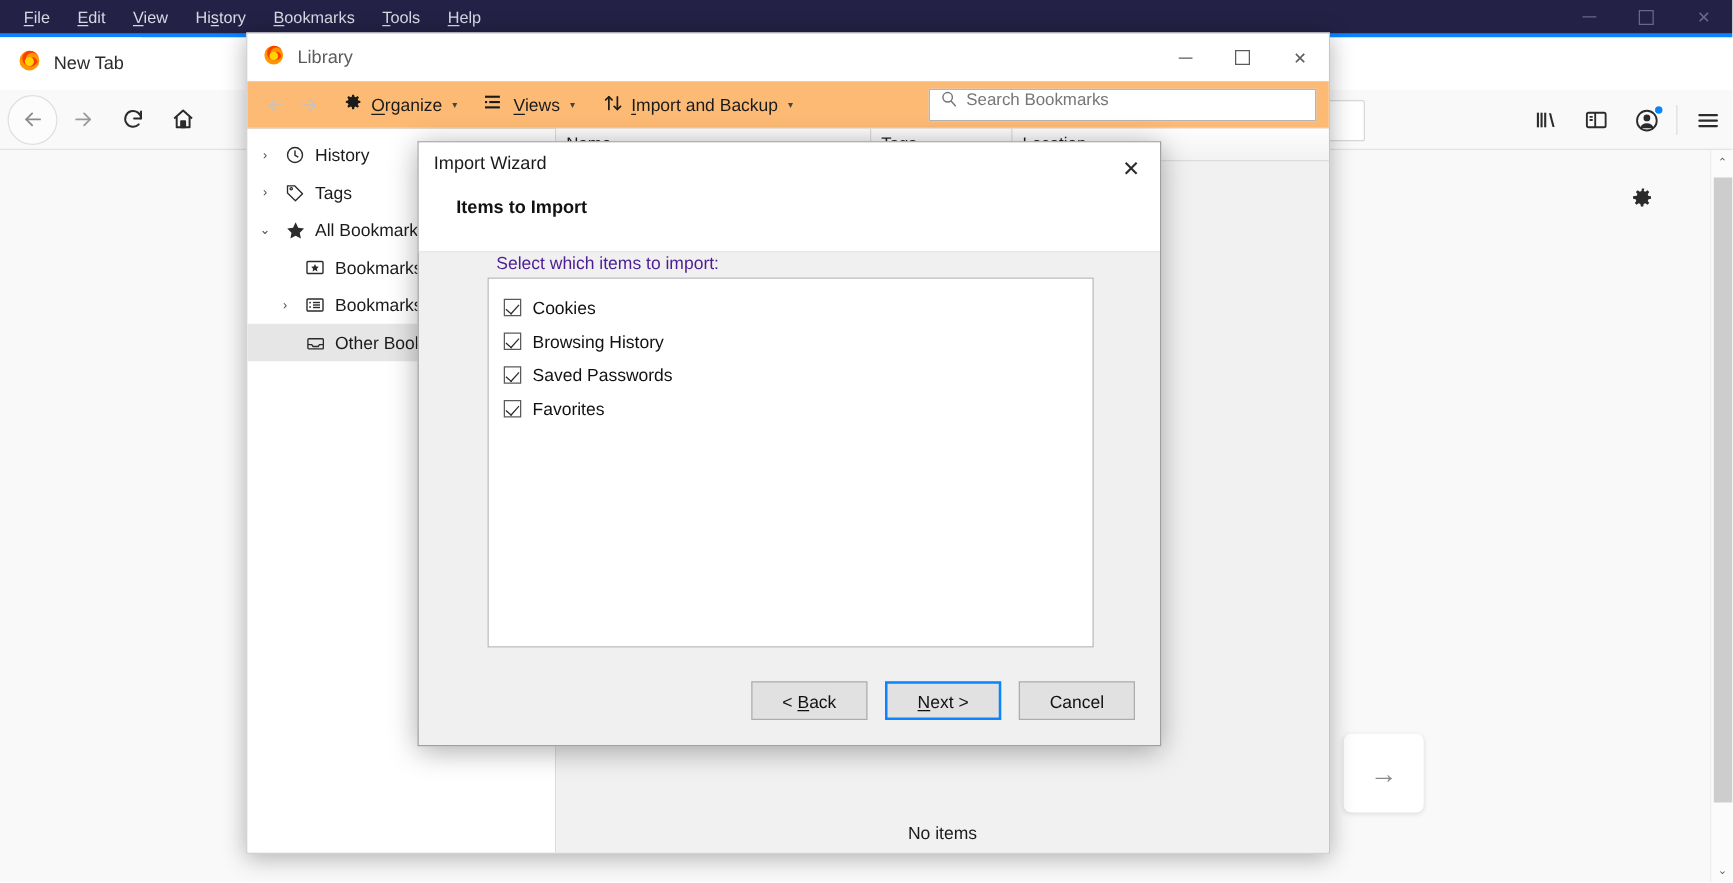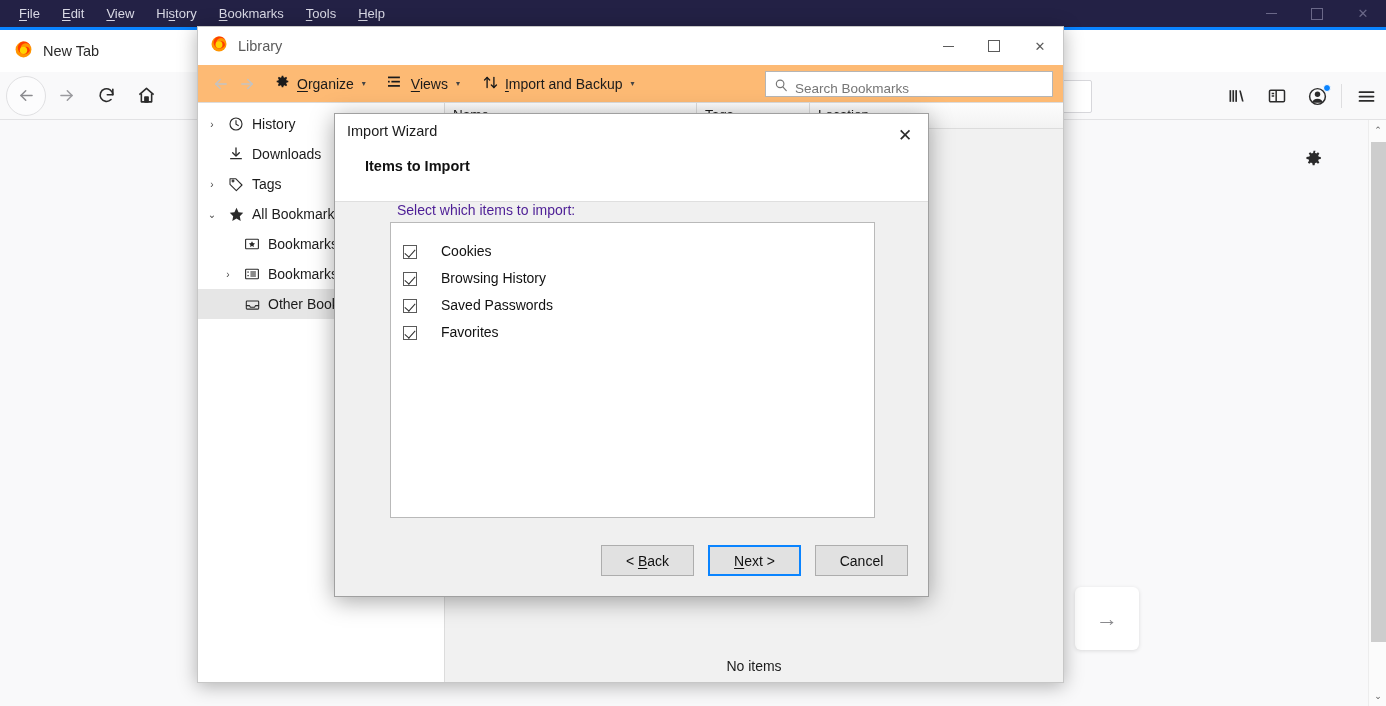--- a/index.html
+++ b/index.html
@@ -118,22 +118,22 @@
     border-bottom: 1px solid #dcdcdc; background: #fdba74; position: relative;
   }
   .lib-nav { width: 26px; height: 26px; display:flex; align-items:center; justify-content:center;
              color: #c3c3c3; }
   .tb-item { display: flex; align-items: center; gap: 6px; padding: 4px 8px; margin-left: 6px;
              font-size: 14px; color: #1b1b1b; white-space: nowrap; }
   .tb-item u { text-decoration: underline; text-underline-offset: 2px; }
   .caret { font-size: 8px; color: #444; margin-left: 2px; }
 
   .lib-search {
-    position: absolute; right: 10px; top: 6px; width: 288px; height: 26px;
-    border: 1px solid #b5b5b5; background: #fff; display: flex; align-items: flex-end;
+    position: absolute; right: 10px; top: 6px; width: 310px; height: 26px;
+    border: 1px solid #b5b5b5; background: #fff; display: flex; align-items: flex-start;
     padding: 0 8px; gap: 7px;
   }
   .lib-search .ph { font-size: 13.5px; color: #767676; }
 
   .lib-body { display: flex; height: 579px; }
   .lib-side { width: 247px; background: #fff; border-right: 1px solid #dcdcdc; padding-top: 6px; }
   .tr {
     display: flex; align-items: center; height: 30px; font-size: 14px; color: #1b1b1b;
     padding-left: 6px; gap: 6px; white-space: nowrap;
   }
@@ -159,21 +159,21 @@
   .dlg-title { position: absolute; left: 12px; top: 9px; font-size: 14.5px; color: #1b1b1b; }
   .dlg-sub { position: absolute; left: 30px; top: 44px; font-size: 14.5px; color: #111;
              font-weight: bold; }
   .dlg-close { position: absolute; right: 6px; top: 6px; width: 34px; height: 30px;
                display: flex; align-items: center; justify-content: center; color: #2b2b2b; }
   .dlg-prompt { position: absolute; left: 62px; top: 88px; font-size: 14px; color: #4c1d95; }
   .listbox {
     position: absolute; left: 55px; top: 108px; width: 485px; height: 296px;
     background: #fff; border: 1px solid #b9b9b9;
   }
-  .cbrow { display: flex; align-items: flex-end; gap: 24px; height: 27px; padding-left: 12px;
+  .cbrow { display: flex; align-items: center; gap: 9px; height: 27px; padding-left: 12px;
            font-size: 14px; color: #111; }
   .cb { width: 14px; height: 14px; border: 1px solid #5a5a5a; background: #fff; position: relative; }
   .cb.checked::after {
     content: ""; position: absolute; left: 3px; top: 1px; width: 5px; height: 9px;
     border: solid #2b2b2b; border-width: 0 1.6px 1.6px 0; transform: rotate(42deg);
   }
   .dlg-buttons { position: absolute; right: 20px; bottom: 20px; display: flex; gap: 14px; }
   .btn {
     width: 93px; height: 31px; background: #e1e1e1; border: 1px solid #adadad;
     display: flex; align-items: center; justify-content: center;
@@ -388,30 +388,20 @@
           <span class="tw">›</span>
           <span class="ticon2">
             <svg width="16" height="16" viewBox="0 0 24 24" fill="none" stroke="#2b2b2b" stroke-width="1.7">
                 <circle cx="12" cy="12" r="9"></circle>
                 <path d="M12 7v5.3l3.4 2" stroke-linecap="round"></path>
               </svg>
           </span>
           <span>History</span>
         </div>
 
-        <div class="tr" style="padding-left:28px;">
-          <span class="ticon2">
-            <svg width="16" height="16" viewBox="0 0 24 24" fill="none" stroke="#2b2b2b" stroke-width="2" stroke-linecap="round" stroke-linejoin="round">
-                <path d="M12 3v11"></path>
-                <path d="M7 10l5 5 5-5"></path>
-                <path d="M4 19h16"></path>
-              </svg>
-          </span>
-          <span>Downloads</span>
-        </div>
 
         <div class="tr">
           <span class="tw">›</span>
           <span class="ticon2">
             <svg width="16" height="16" viewBox="0 0 24 24" fill="none" stroke="#2b2b2b" stroke-width="1.6" stroke-linejoin="round">
                 <path d="M3 12.5V4h8.5L21 13.5 12.5 22z"></path>
                 <circle cx="7.5" cy="7.5" r="1.4"></circle>
               </svg>
           </span>
           <span>Tags</span>

